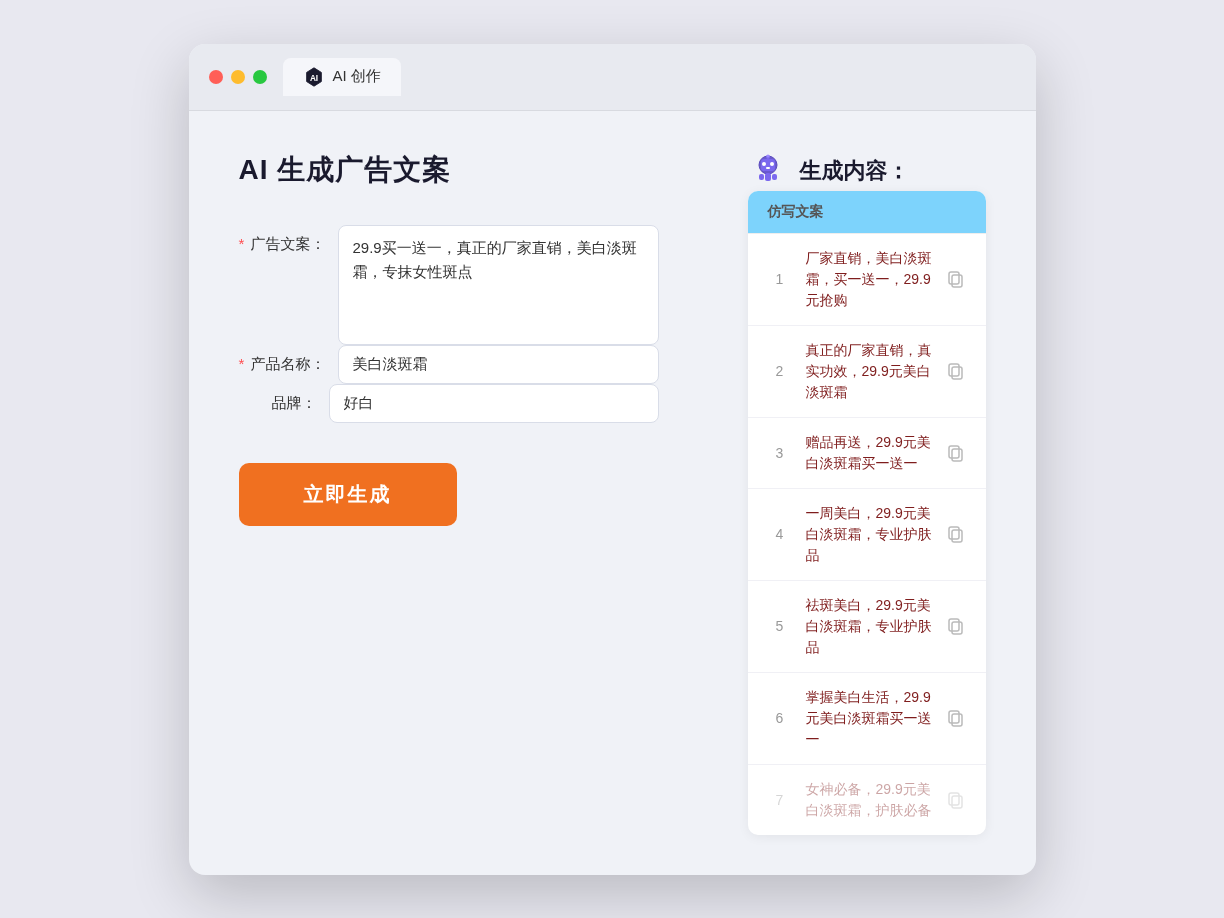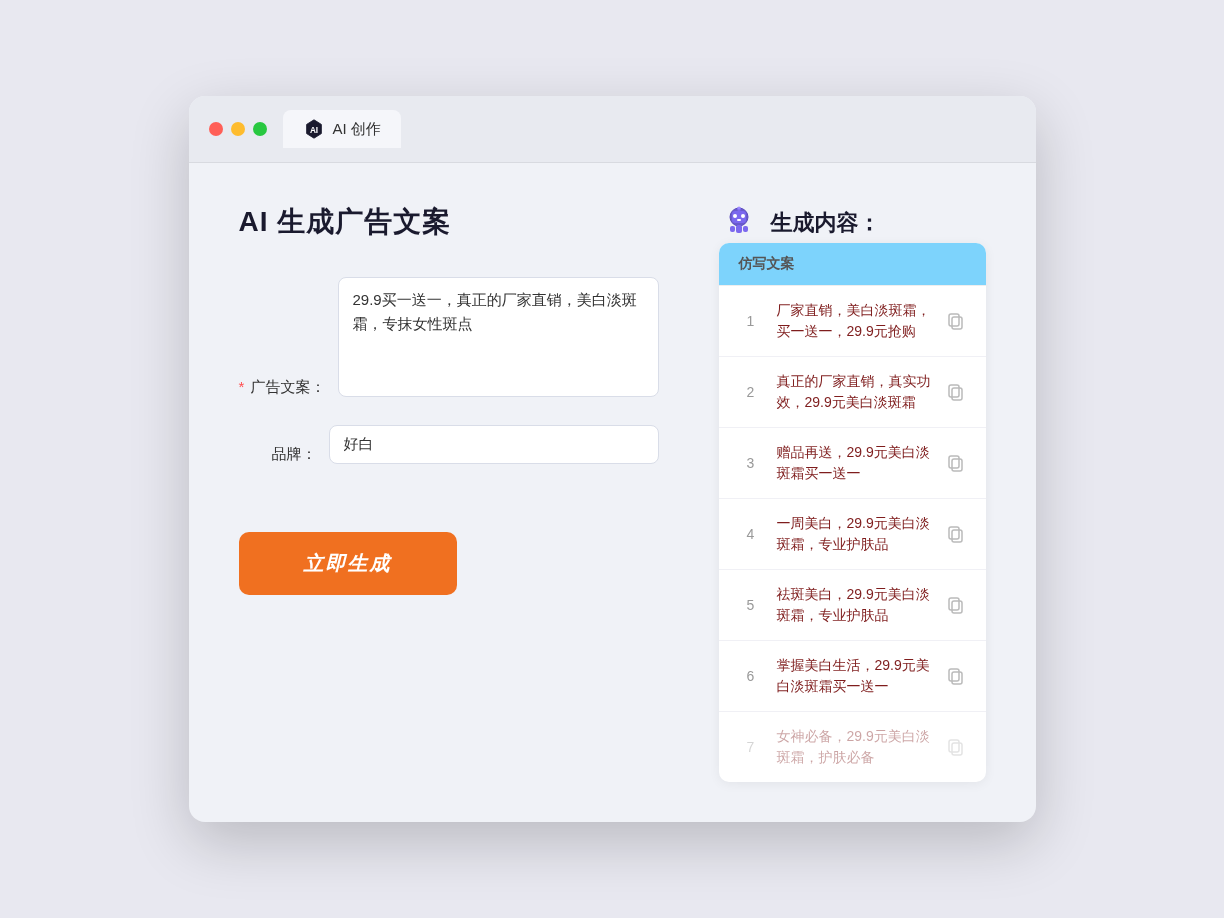--- a/index.html
+++ b/index.html
@@ -49,38 +49,37 @@
       color: #333;
       font-weight: 500;
     }
     .tab-icon {
       width: 22px;
       height: 22px;
     }
     .content-area {
       padding: 40px 50px;
       display: flex;
-      gap: 60px;
+      gap: 89px;
       min-height: 640px;
     }
     
     .left-panel {
       flex: 0 0 420px;
     }
     .page-title {
       font-size: 28px;
       font-weight: 700;
       color: #1a1a2e;
       margin-bottom: 36px;
       letter-spacing: 1px;
     }
     .form-group {
       display: flex;
-      align-items: flex-end;
-      margin-bottom: 28px;
+      align-items: flex-start;
     }
     .form-label {
       font-size: 15px;
       color: #333;
       min-width: 90px;
       padding-top: 10px;
       text-align: right;
       padding-right: 12px;
     }
     .required-star {
@@ -108,21 +107,20 @@
       background: #f07020;
       color: #fff;
       border: none;
       border-radius: 10px;
       padding: 18px 65px;
       font-size: 20px;
       font-weight: 600;
       cursor: pointer;
       letter-spacing: 2px;
       font-family: inherit;
-      font-style: italic;
     }
 
     
     .right-panel {
       flex: 1;
       min-width: 0;
     }
     .result-header {
       display: flex;
       align-items: center;
@@ -213,20 +211,27 @@
       
       <div class="form-group">
         <label class="form-label">
           <span class="required-star">*</span>
           广告文案：
         </label>
         <textarea class="form-input" style="">29.9买一送一，真正的厂家直销，美白淡斑霜，专抹女性斑点</textarea>
       </div>
 
       
+      <div class="form-group">
+        <label class="form-label">
+          <span class="required-star">*</span>
+          产品名称：
+        </label>
+        <input type="text" class="form-input" value="美白淡斑霜" style="">
+      </div>
 
       
       <div class="form-group">
         <label class="form-label">品牌：</label>
         <input type="text" class="form-input" value="好白" style="">
       </div>
 
       <button class="generate-btn">立即生成</button>
     </div>
 

